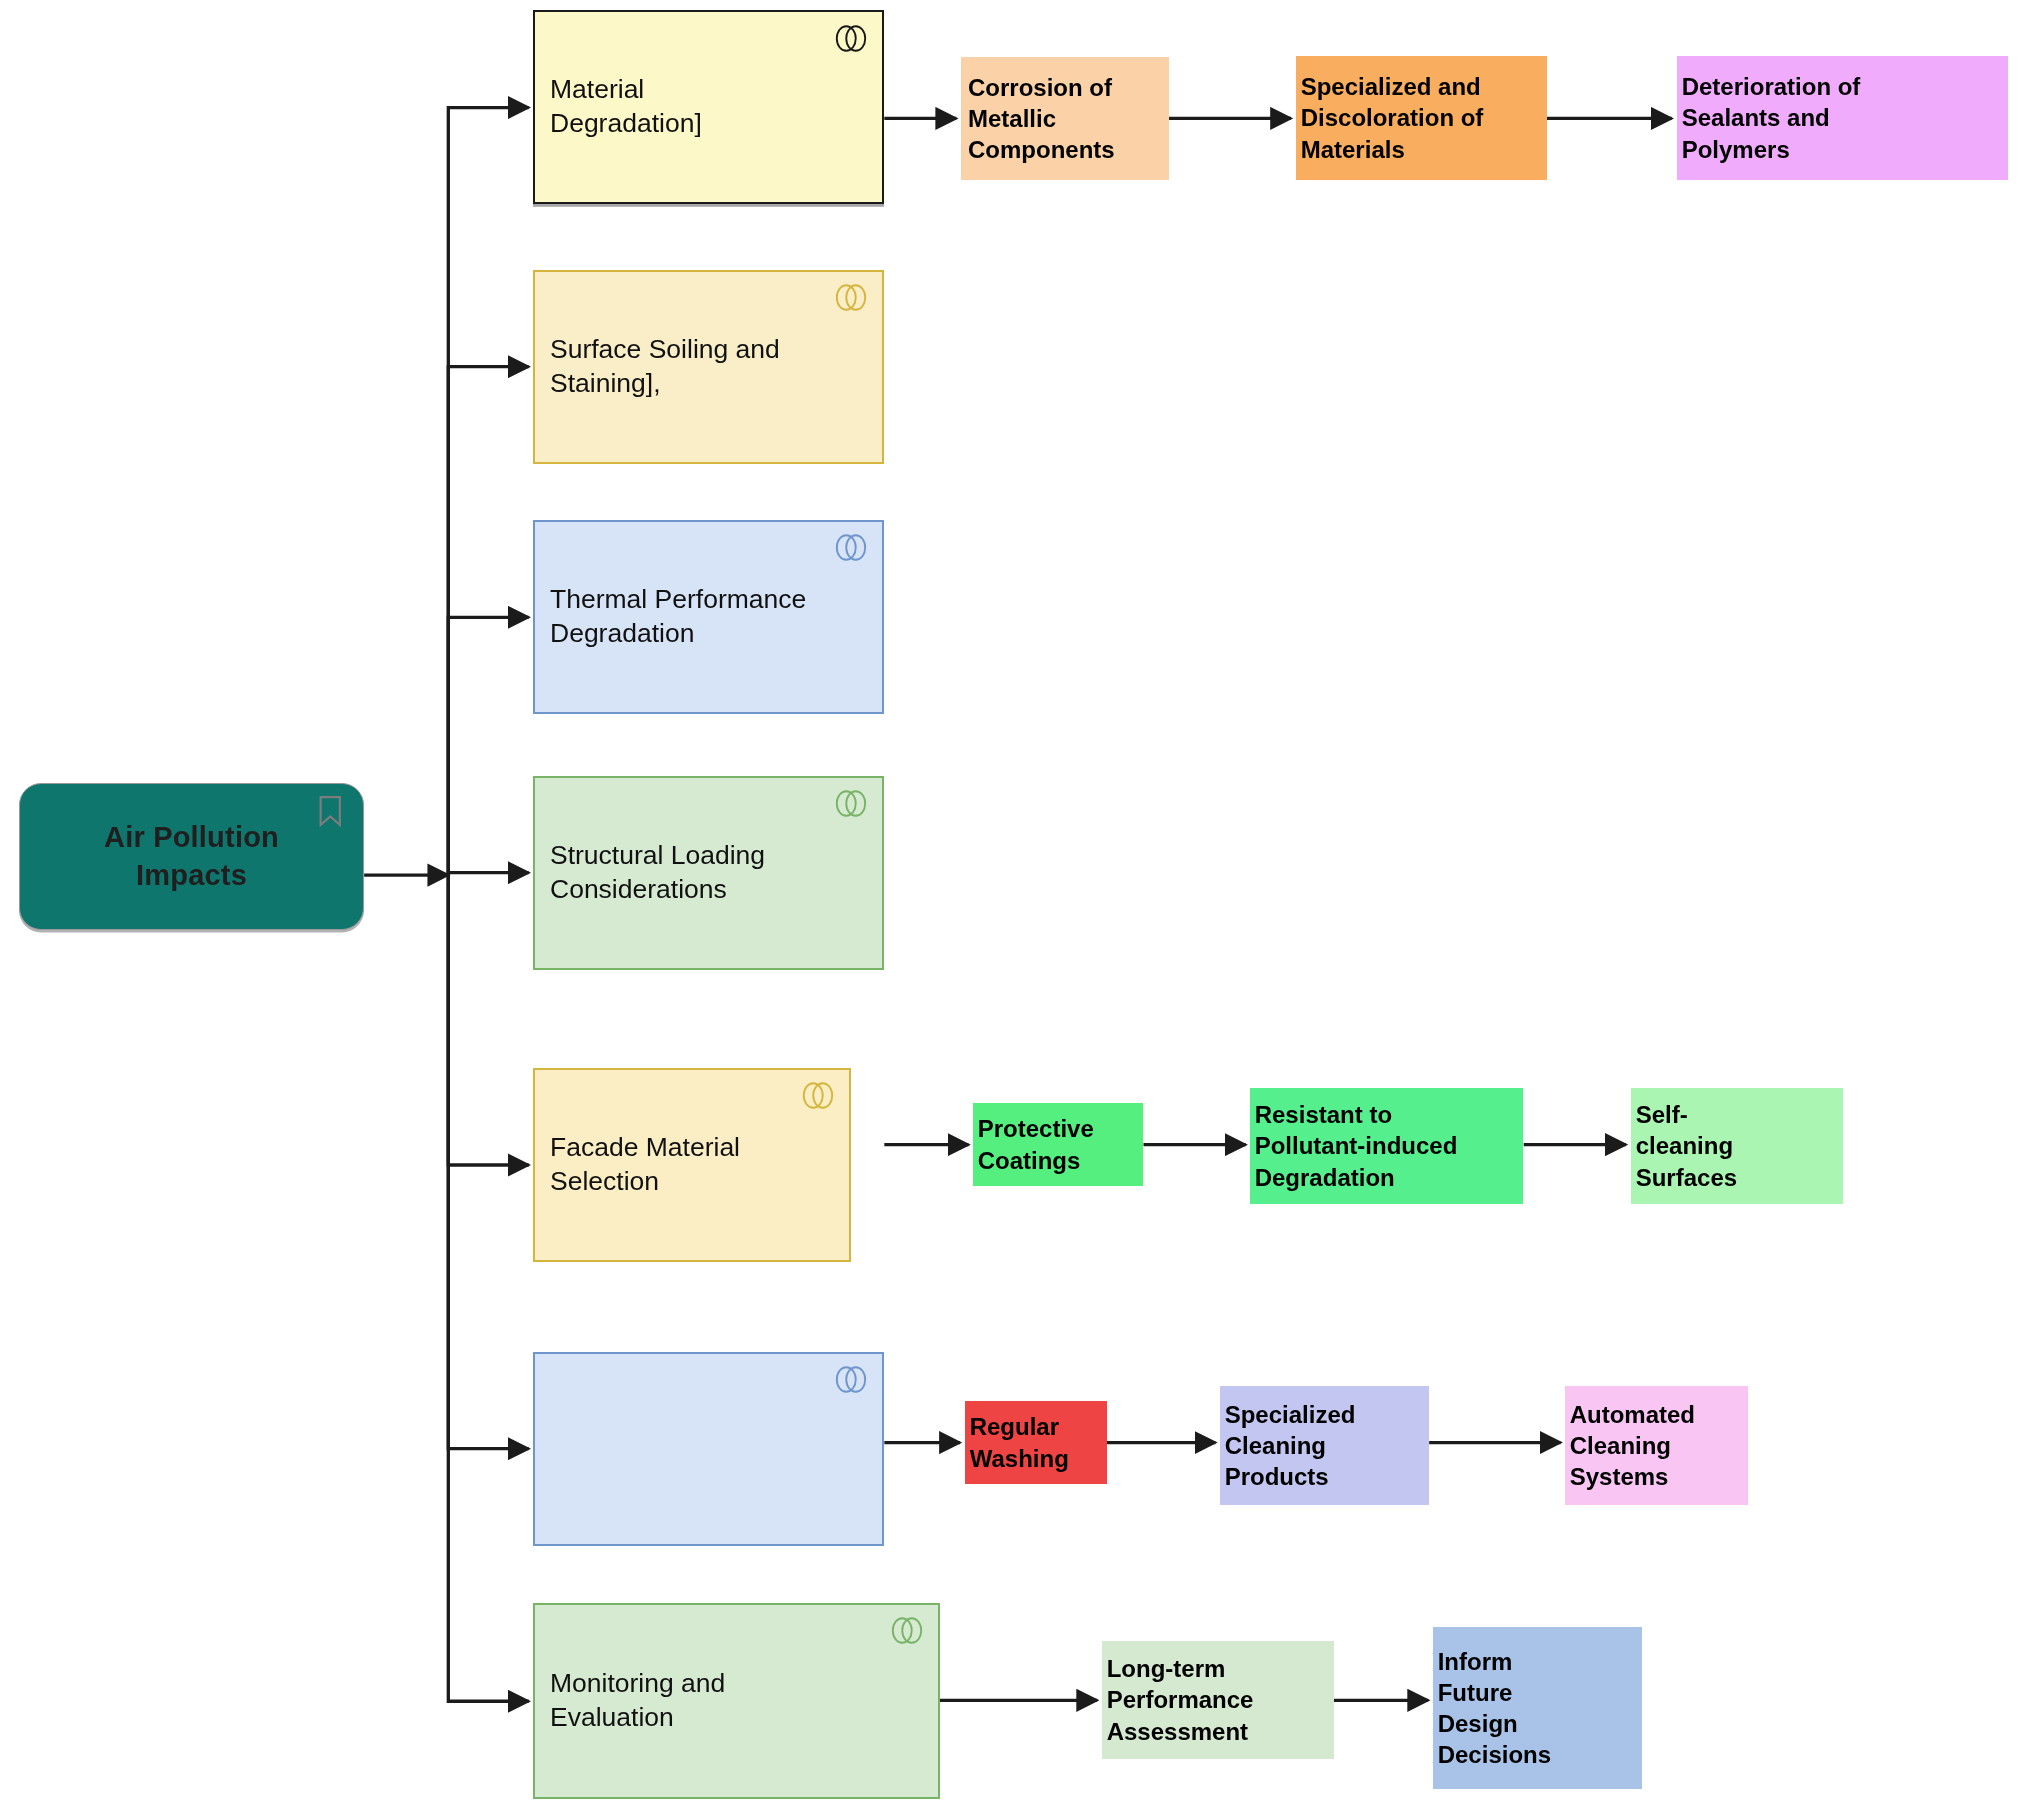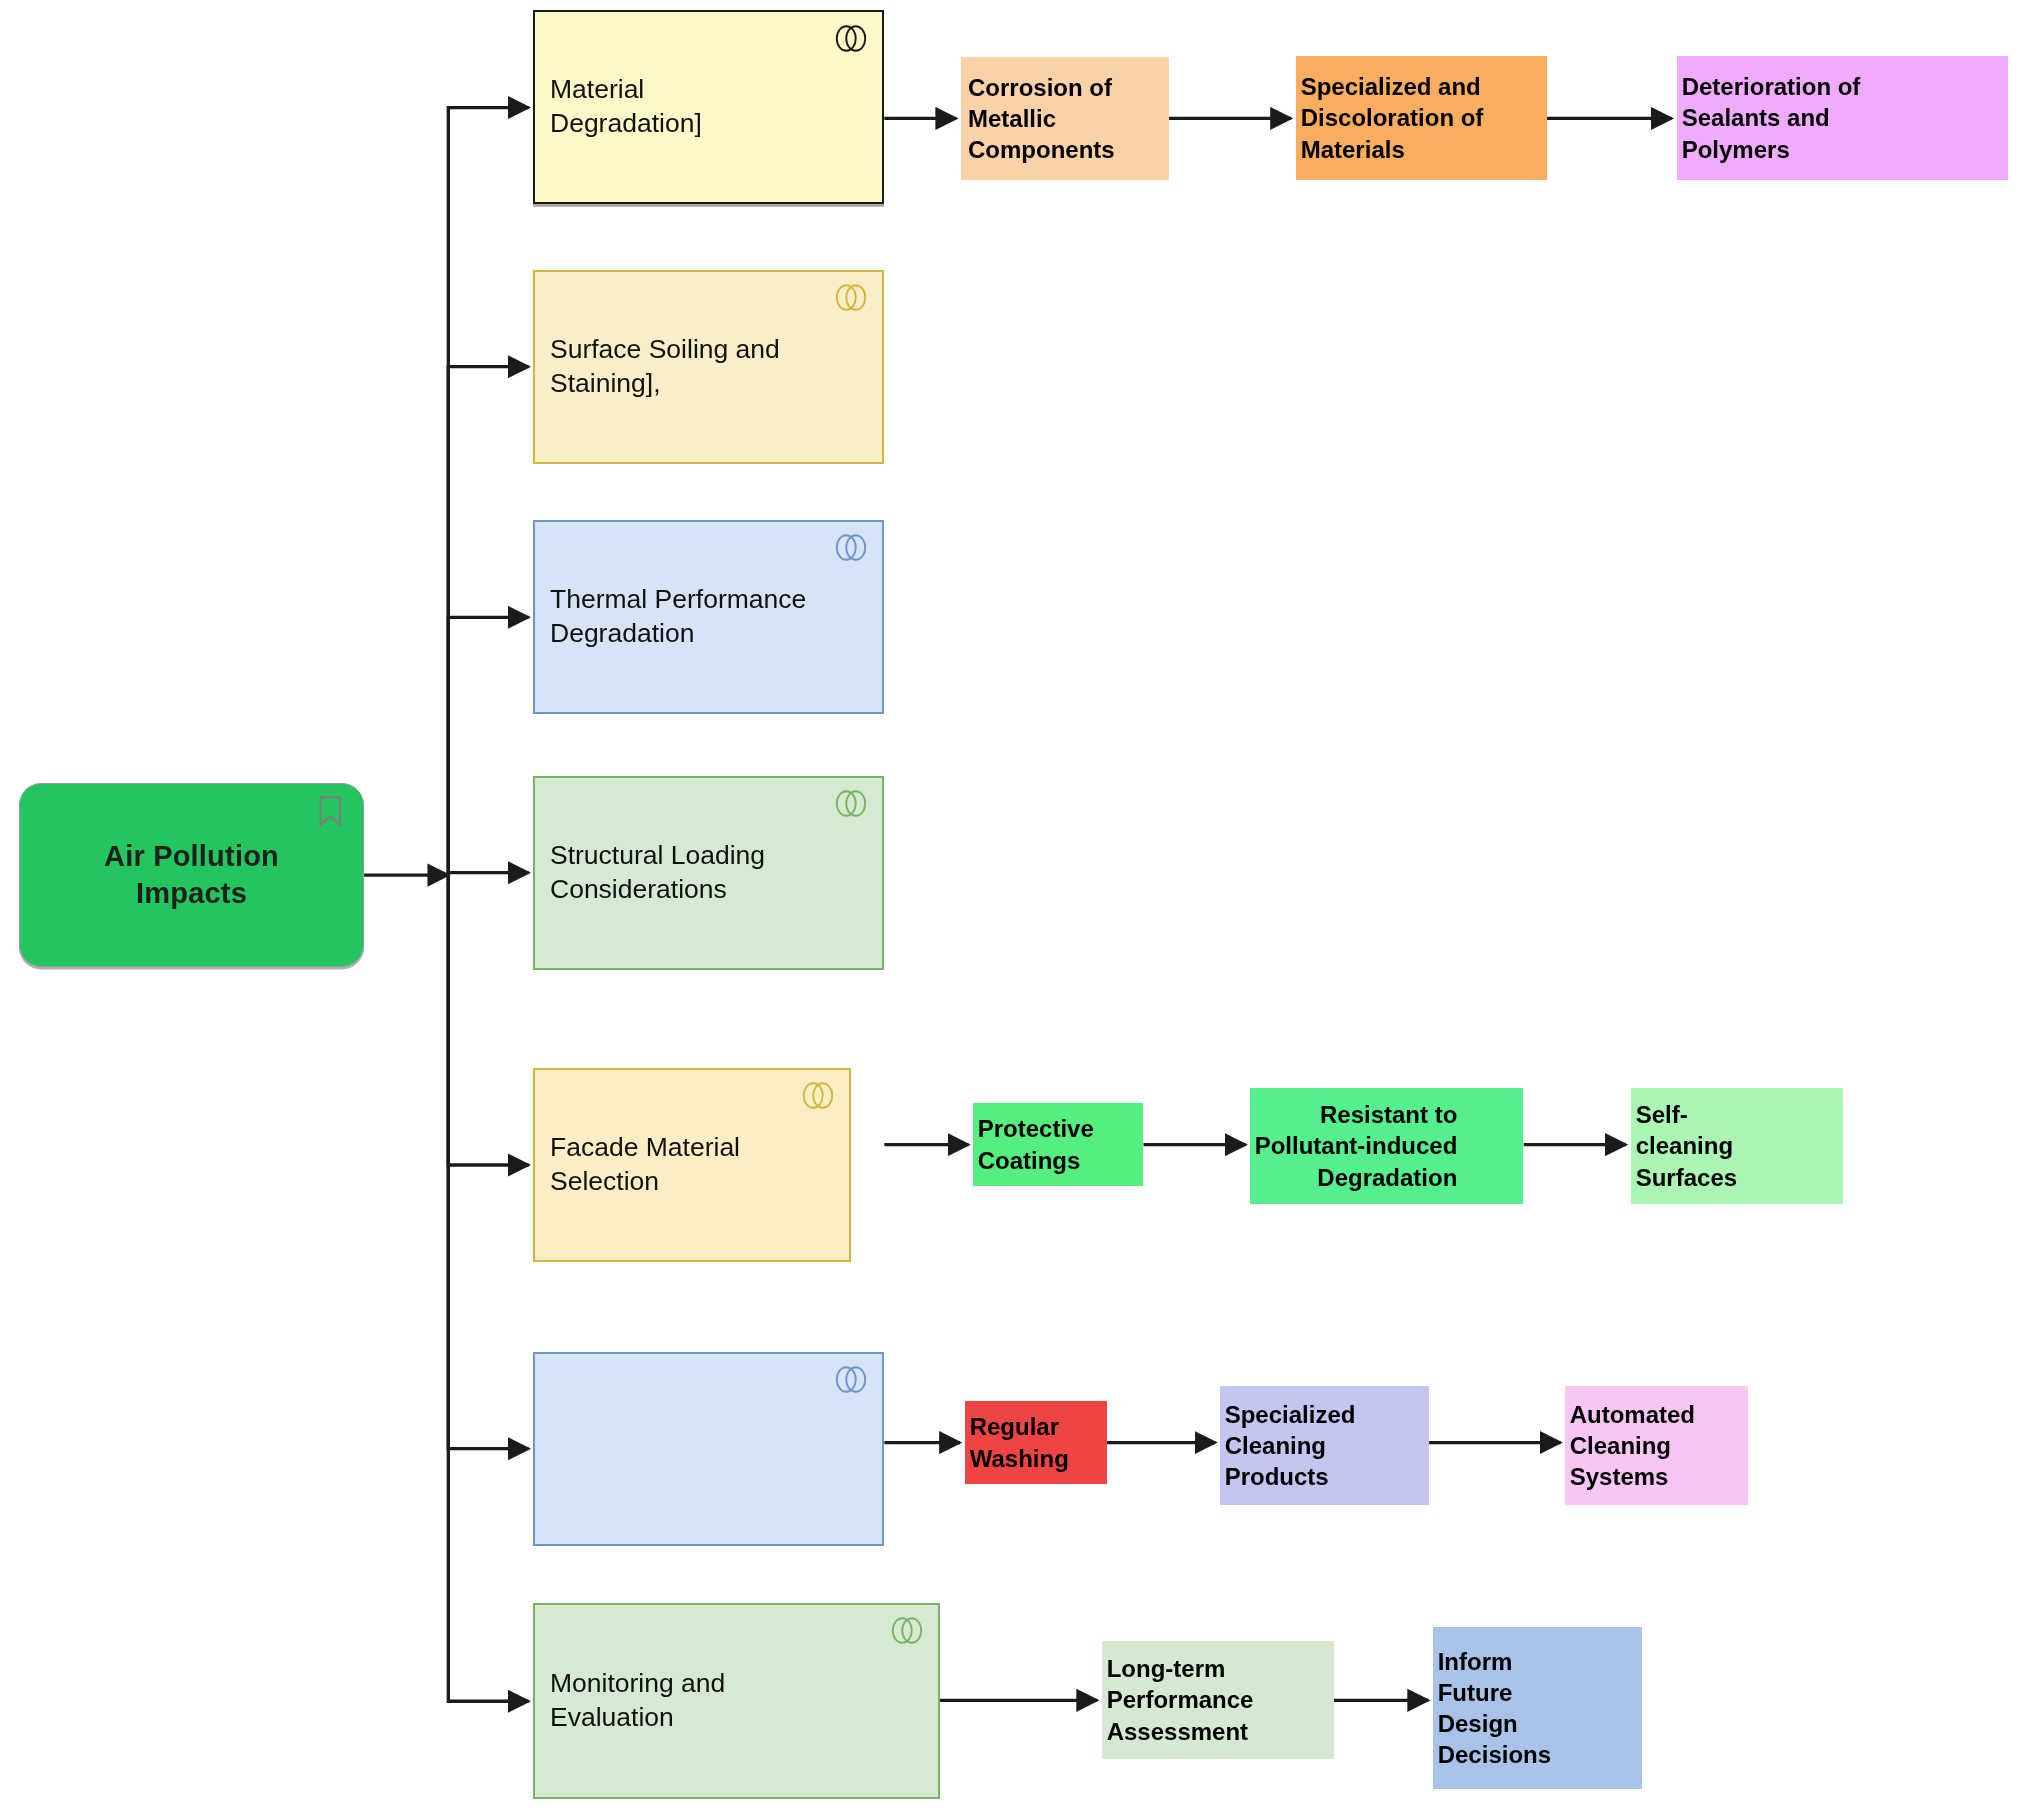--- a/index.html
+++ b/index.html
@@ -128,21 +128,21 @@
 
       <path d="M 1870 3050 L 2030 3050"></path>
       <path d="M 2340 3050 L 2570 3050"></path>
       <path d="M 3022 3050 L 3300 3050"></path>
 
       <path d="M 1870 3595 L 2320 3595"></path>
       <path d="M 2820 3595 L 3020 3595"></path>
     </g>
   </svg>
 
-  <div class="root-node" id="root-node" style="left: 19px; top: 783px; width: 345px; height: 184px; background: #22c55e; border-color: rgb(154, 154, 154);">
+  <div class="root-node" id="root-node" style="left: 19px; top: 783px; width: 345px; height: 147px; background: #0f766e; border-color: rgb(154, 154, 154);">
     <svg class="bookmark-icon" viewBox="0 0 24 30">
       <path d="M3 2 L21 2 L21 28 L12 20 L3 28 Z" fill="none" stroke="#7d7d7d" stroke-width="2"></path>
     </svg>
     <span class="root-label">Air Pollution
 Impacts</span>
   </div>
 
   <div id="nodes-layer">
       <div class="branch-node" style="left: 533px; top: 10.4px; width: 351px; height: 194px; background: rgb(252, 248, 200); border: 2.4px solid rgb(26, 26, 26); box-shadow: rgba(0, 0, 0, 0.35) 0px 2.8px 0px;">
         <svg class="twocircle-icon" viewBox="0 0 38 30">
@@ -196,21 +196,21 @@
           <ellipse cx="14" cy="15" rx="10" ry="13" fill="none" stroke="#d4b63f" stroke-width="2"></ellipse>
           <ellipse cx="24" cy="15" rx="10" ry="13" fill="none" stroke="#d4b63f" stroke-width="2"></ellipse>
         </svg>
         <span class="branch-label">Facade Material
 Selection</span>
       </div>
       <div class="leaf-node" style="left: 973px; top: 1103px; width: 170px; height: 83px; background: rgb(85, 239, 127);">
         <span class="leaf-label">Protective
 Coatings</span>
       </div>
-      <div class="leaf-node" style="left: 1250px; top: 1088px; width: 273px; height: 116px; background: rgb(85, 239, 141); text-align: right;">
+      <div class="leaf-node" style="left: 1250px; top: 1088px; width: 273px; height: 116px; background: rgb(85, 239, 141);">
         <span class="leaf-label">Resistant to
 Pollutant-induced
 Degradation</span>
       </div>
       <div class="leaf-node" style="left: 1631px; top: 1088px; width: 212px; height: 116px; background: rgb(169, 245, 177);">
         <span class="leaf-label">Self-
 cleaning
 Surfaces</span>
       </div>
       <div class="branch-node" style="left: 533px; top: 1352px; width: 351px; height: 194px; background: rgb(215, 228, 247); border: 2.4px solid rgb(111, 149, 204);">

